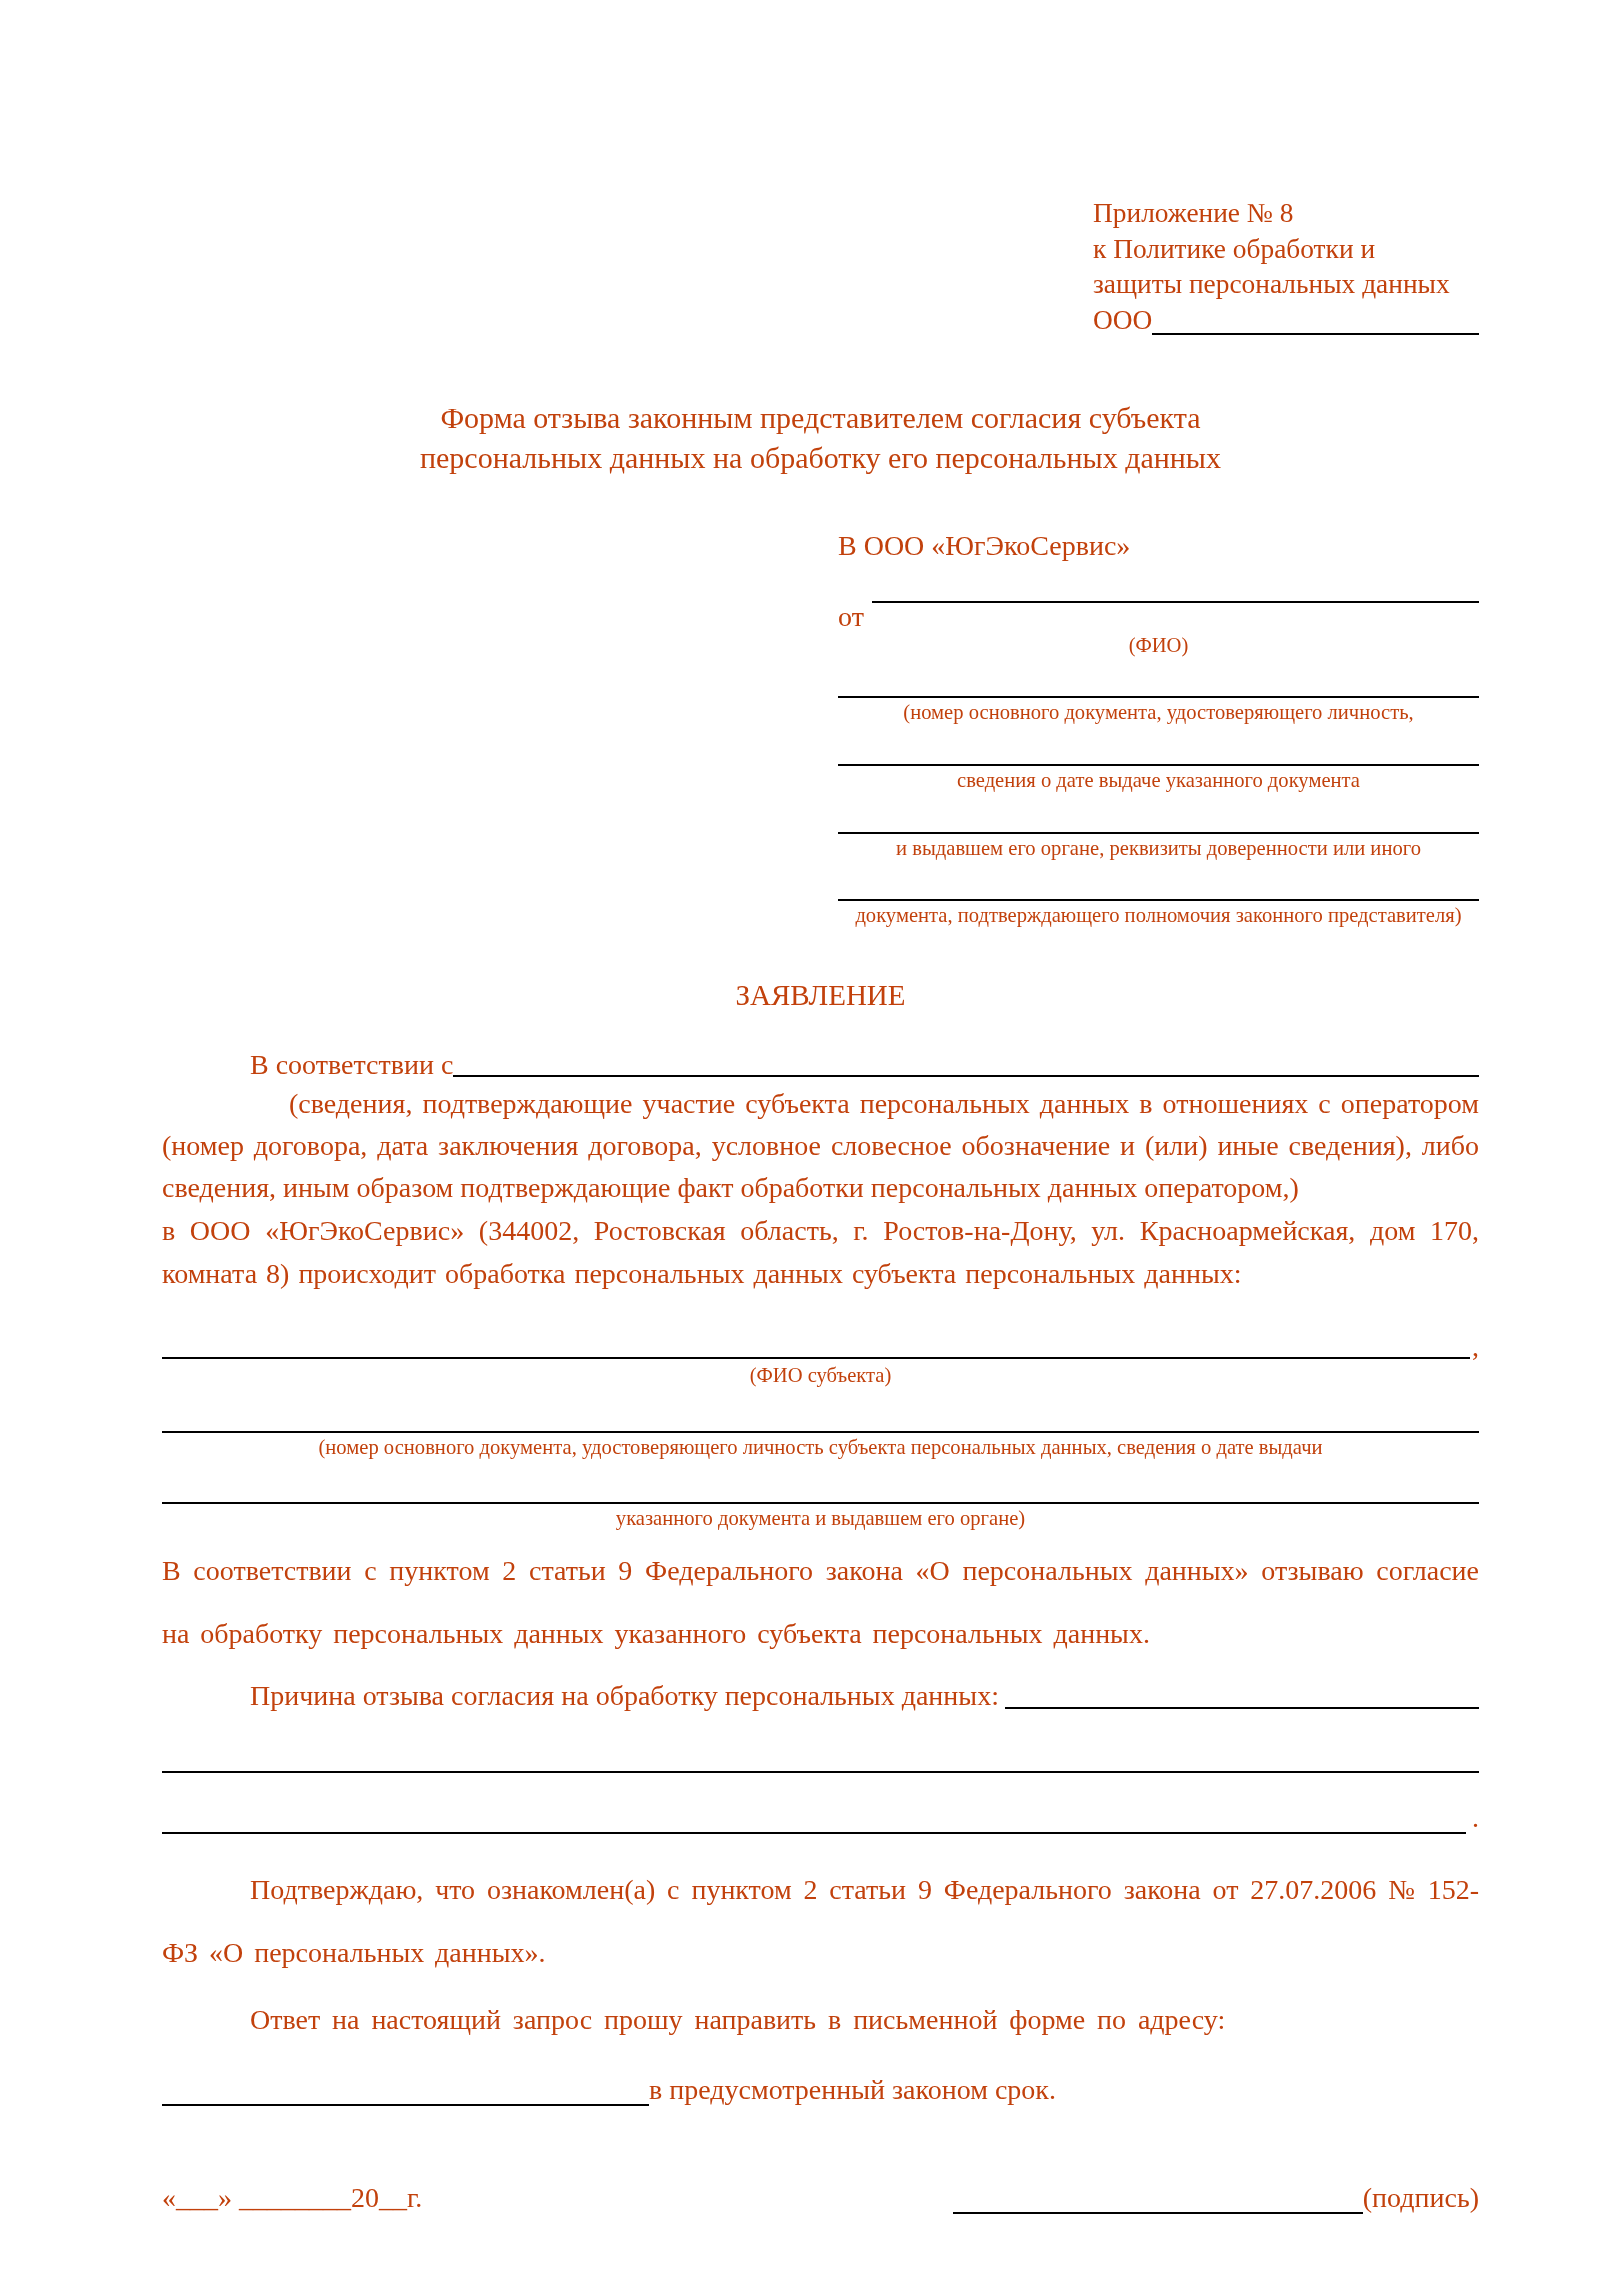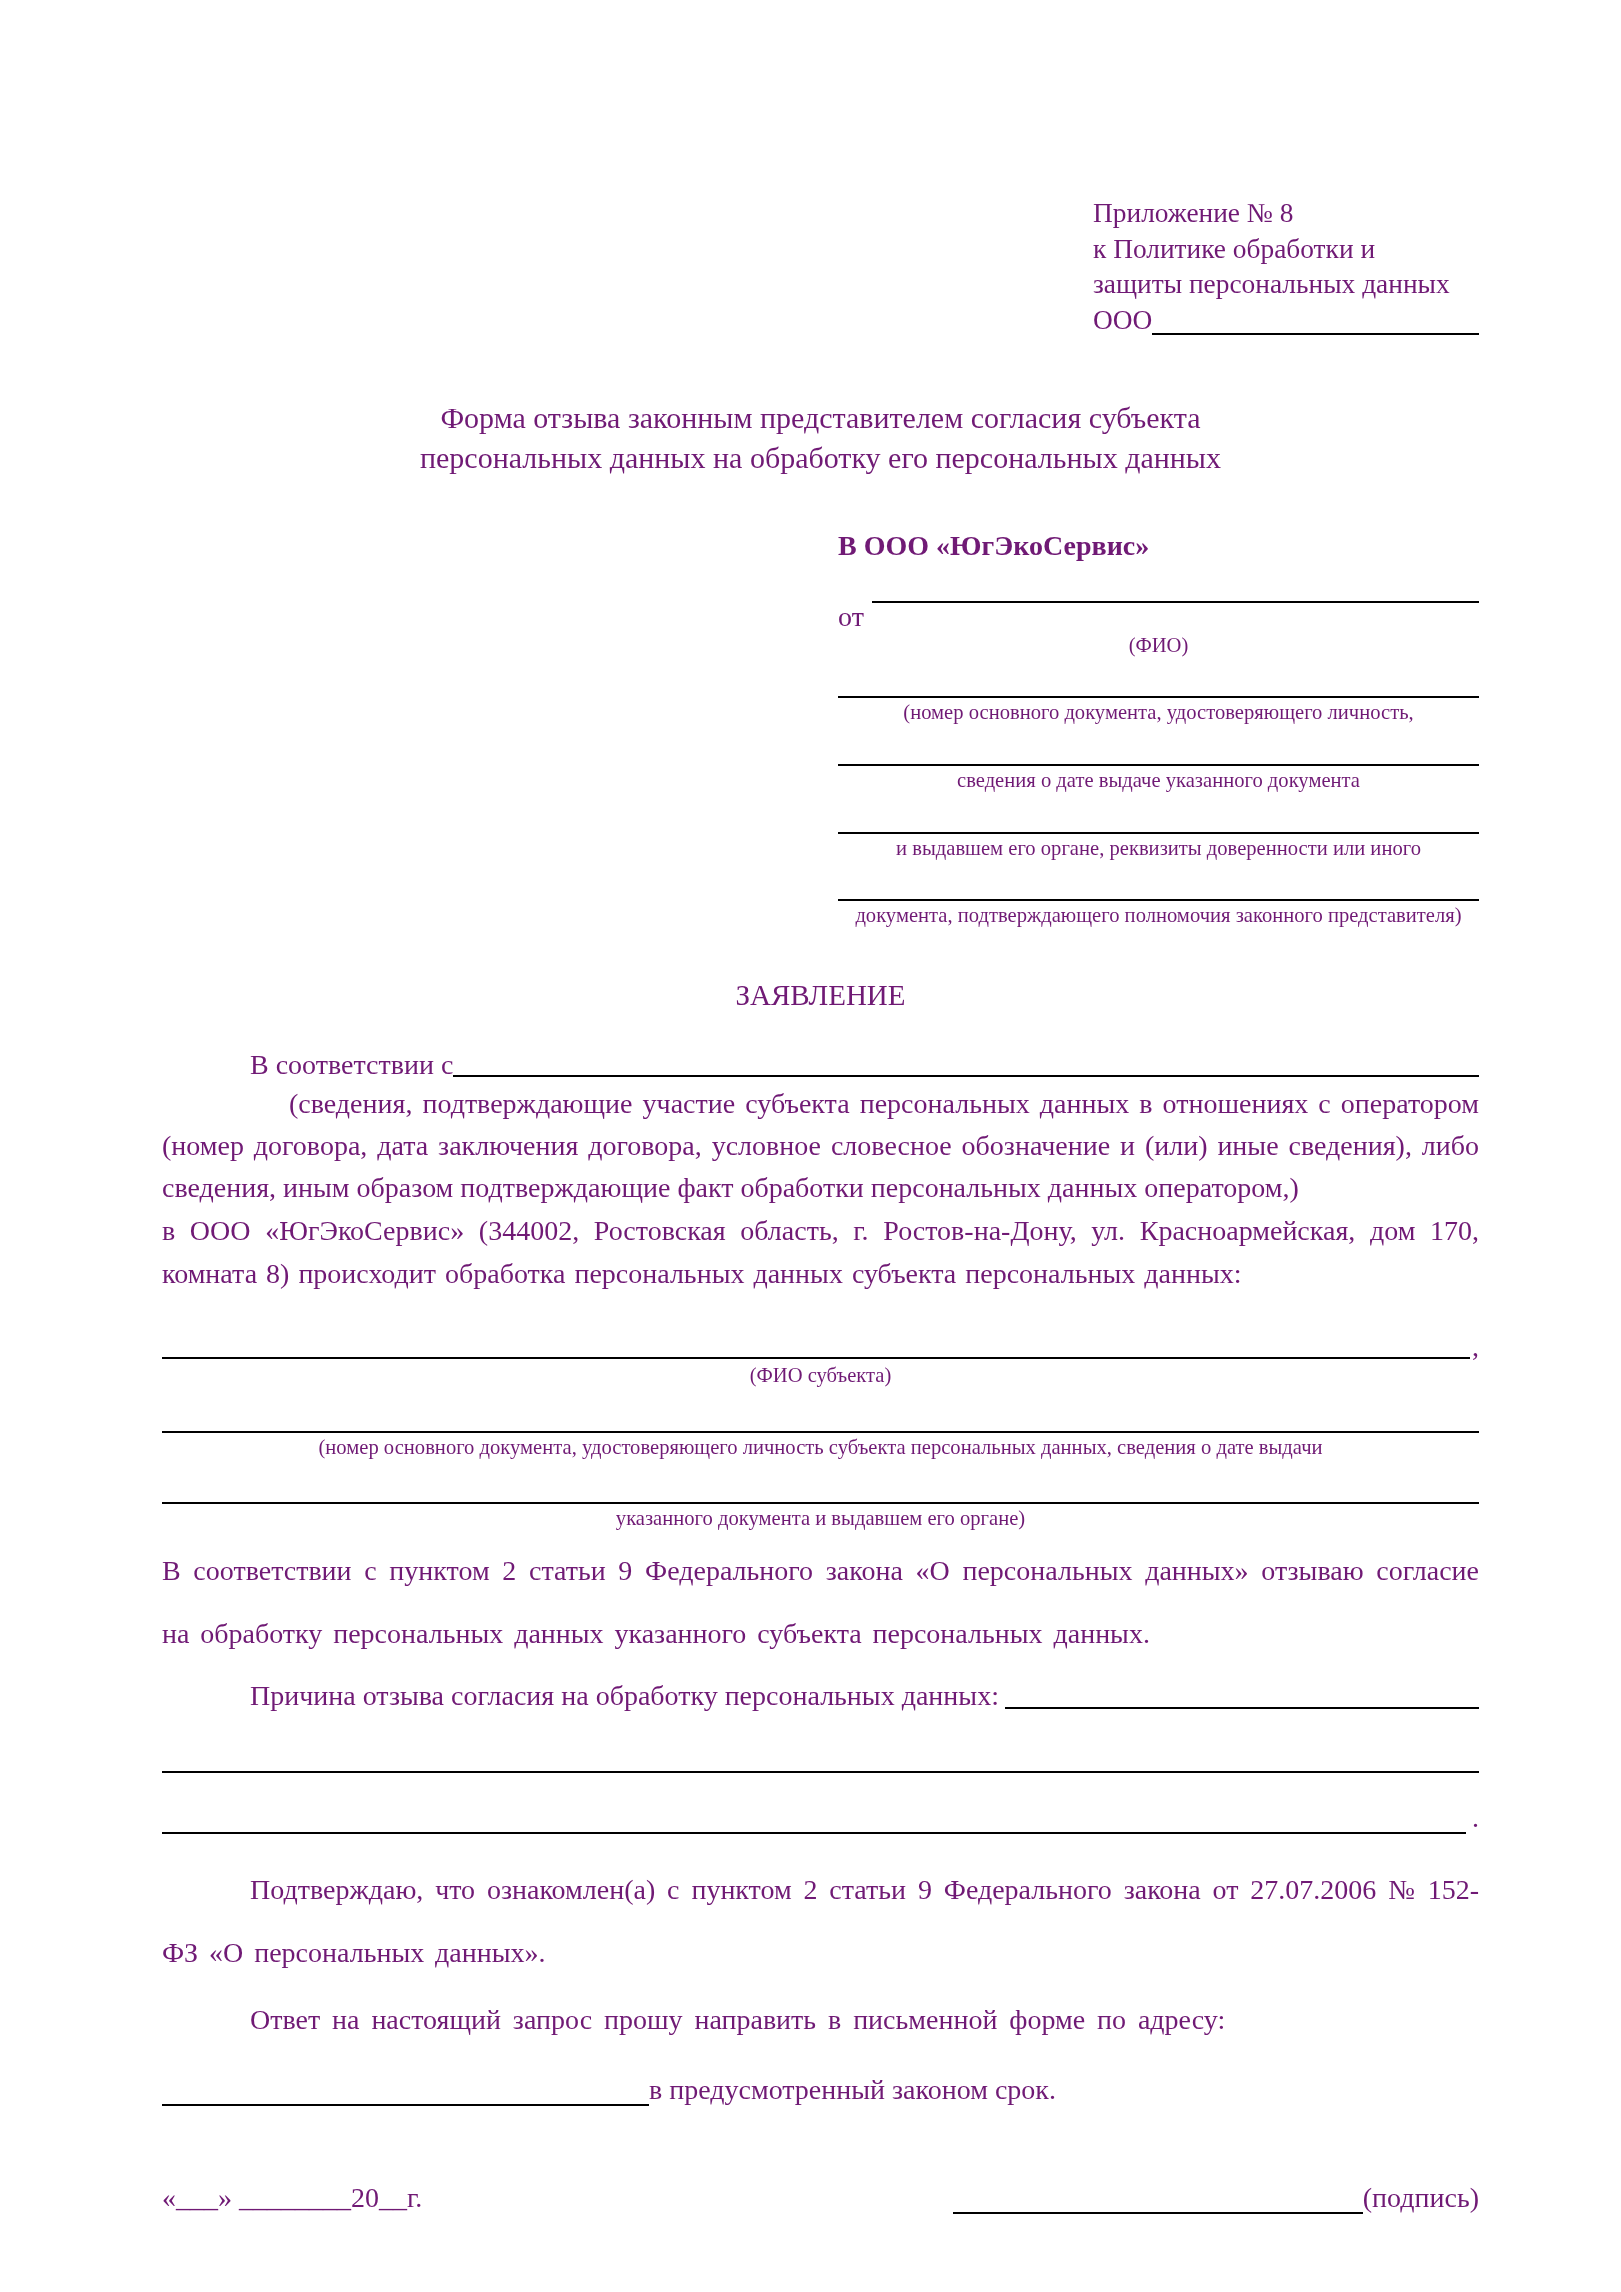--- a/index.html
+++ b/index.html
@@ -6,21 +6,21 @@
     margin: 0;
     padding: 0;
     background: #ffffff;
   }
   .page {
     position: relative;
     width: 1621px;
     height: 2293px;
     box-sizing: border-box;
     background: #ffffff;
-    color: #701a75;
+    color: #c2410c;
     font-family: "Liberation Serif", "DejaVu Serif", serif;
     font-size: 28px;
     padding: 196px 142px 0 162px;
     overflow: hidden;
   }
 
   
   .header-block {
     margin-left: 931px;
     font-size: 27.4px;
@@ -50,21 +50,21 @@
     font-weight: normal;
     font-size: 30px;
     line-height: 1.35;
   }
 
   
   .addressee {
     margin-left: 676px;
     margin-top: 51px;
   }
-  .addressee .to-line { margin-bottom: 39px; font-weight: bold; }
+  .addressee .to-line { margin-bottom: 39px; }
   .from-row { display: flex; align-items: flex-start; }
   .from-row .label { margin-right: 7.8px; }
   .caption {
     font-size: 20.6px;
     text-align: center;
     line-height: 1.2;
   }
   .field-block { margin-top: 0; }
   .field-block .uline { height: 39px; }
   .field-block .caption { margin-top: 2px; }

